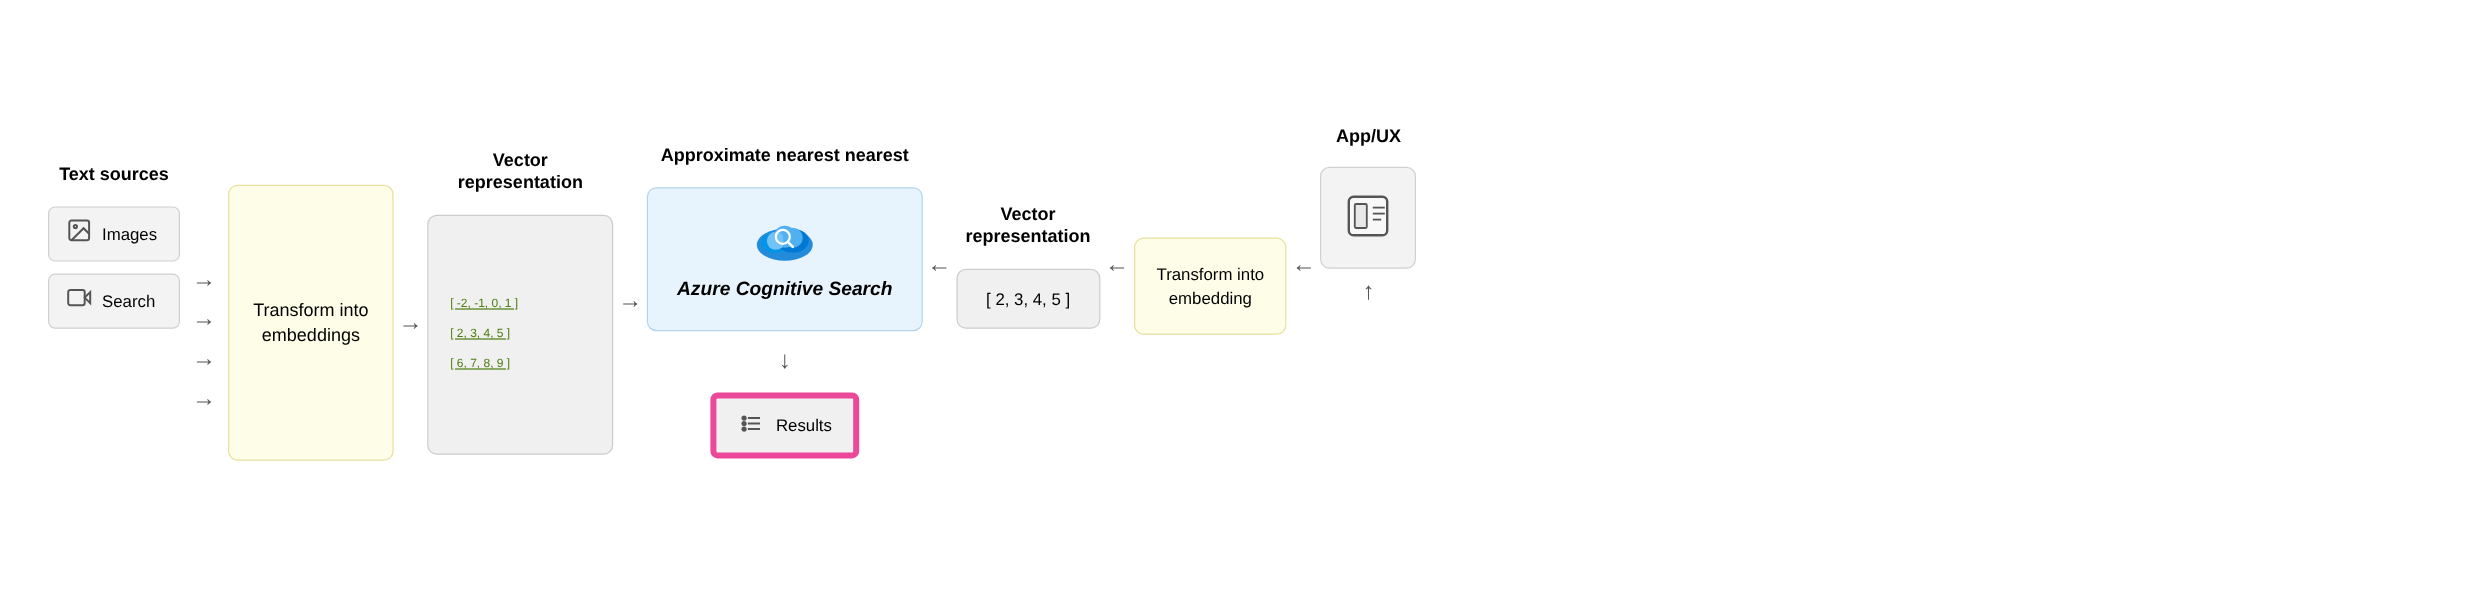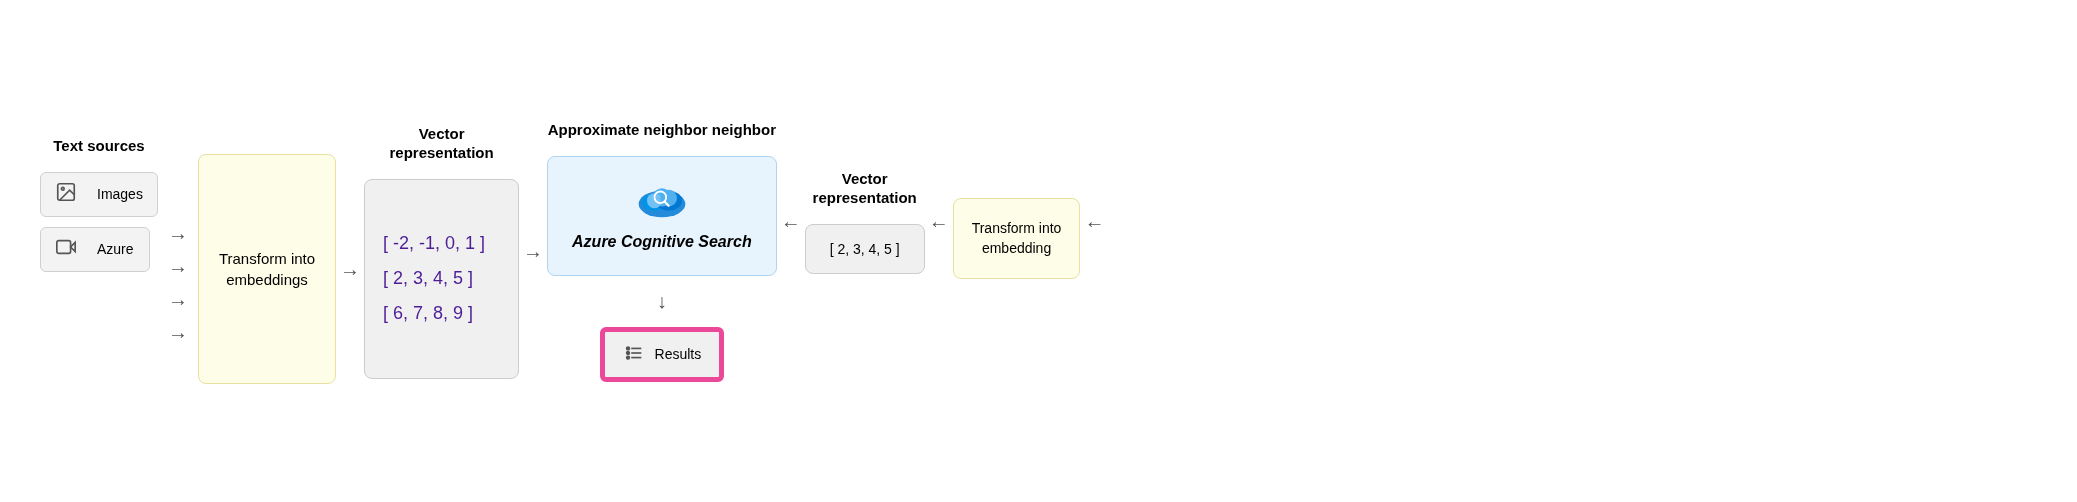--- a/index.html
+++ b/index.html
@@ -15,21 +15,21 @@
       justify-content: center;
     }
     .data-source-item {
       display: flex;
       align-items: center;
       gap: 8px;
     }
     .source-box {
       display: flex;
       align-items: center;
-      gap: 20px;
+      gap: 8px;
       background: #f3f3f3;
       border: 1px solid #d0d0d0;
       border-radius: 6px;
       padding: 8px 14px;
       font-size: 14px;
       min-width: 110px;
     }
     .source-icon {
       font-size: 20px;
       color: #555;
@@ -63,23 +63,24 @@
       border-radius: 8px;
       padding: 20px 18px;
       min-width: 155px;
       min-height: 200px;
       display: flex;
       flex-direction: column;
       justify-content: center;
       gap: 14px;
     }
     .vector-row {
-      font-size: 18px;
-      color: #4c1d95;
+      font-size: 10px;
+      color: #4d7c0f;
       white-space: nowrap;
+      text-decoration: underline;
     }
     
     .azure-box {
       background: #e8f4fd;
       border: 1px solid #b0d4ef;
       border-radius: 8px;
       padding: 20px 24px;
       display: flex;
       flex-direction: column;
       align-items: center;
@@ -210,21 +211,21 @@
 
 
       <div class="data-source-item">
         <div class="source-box">
           <span class="source-icon">
             <svg width="22" height="22" viewBox="0 0 24 24" fill="none" stroke="#555" stroke-width="1.8">
               <rect x="2" y="5" width="15" height="14" rx="2"></rect>
               <polygon points="22,7 17,12 22,17"></polygon>
             </svg>
           </span>
-          <span>Azure</span>
+          <span>Search</span>
         </div>
       </div>
 
 
     </div>
   </div>
 
   <div style="display:flex; flex-direction:column; gap:10px; margin: 30px 6px 0 6px; align-self: flex-end; margin-bottom: 40px;">
     <div class="h-arrow">→</div>
     <div class="h-arrow">→</div>
@@ -248,21 +249,21 @@
       <div class="vector-row">[ -2, -1, 0, 1 ]</div>
       <div class="vector-row">[ 2, 3, 4, 5 ]</div>
       <div class="vector-row">[ 6, 7, 8, 9 ]</div>
     </div>
   </div>
 
   <div class="h-arrow">→</div>
 
   <div class="section">
     <div class="section-label">Approximate
-neighbor neighbor</div>
+nearest nearest</div>
     <div class="azure-results-col">
 
       <div class="azure-box">
         <span>
           <svg width="50" height="40" viewBox="0 0 60 48">
             <ellipse cx="30" cy="30" rx="28" ry="16" fill="#0078d4" opacity="0.85"></ellipse>
             <ellipse cx="20" cy="28" rx="14" ry="10" fill="#0095e6"></ellipse>
             <ellipse cx="38" cy="26" rx="16" ry="12" fill="#0078d4"></ellipse>
             <circle cx="30" cy="22" r="11" fill="#50b0f0"></circle>
             <circle cx="21" cy="26" r="9" fill="#72c2f5"></circle>
@@ -310,14 +311,30 @@
   <div class="section" style="margin-top:-60px;">
     <div class="section-label" style="opacity:0;">_</div>
     <div class="transform-right-box">
       <span style="white-space:pre-line;">Transform into
 embedding</span>
     </div>
   </div>
 
   <div class="h-arrow" style="margin-top:-60px;">←</div>
 
+  <div class="section" style="margin-top: -140px;">
+    <div class="section-label">App/UX</div>
+    <div class="appux-box">
+      <span>
+        <svg width="40" height="40" viewBox="0 0 40 40" fill="none">
+          <rect x="4" y="4" width="32" height="32" rx="4" stroke="#555" stroke-width="2" fill="#f8f8f8"></rect>
+          <rect x="9" y="10" width="10" height="20" rx="1" stroke="#555" stroke-width="1.5" fill="#e8e8e8"></rect>
+          <line x1="24" y1="13" x2="34" y2="13" stroke="#555" stroke-width="1.5"></line>
+          <line x1="24" y1="18" x2="34" y2="18" stroke="#555" stroke-width="1.5"></line>
+          <line x1="24" y1="23" x2="31" y2="23" stroke="#555" stroke-width="1.5"></line>
+        </svg>
+      </span>
+    </div>
+
+    <div style="height:30px; display:flex; align-items:center; justify-content:center; font-size:20px; color:#555; margin-top:4px;">↑</div>
+  </div>
 
 </div>
 
 </body></html>

